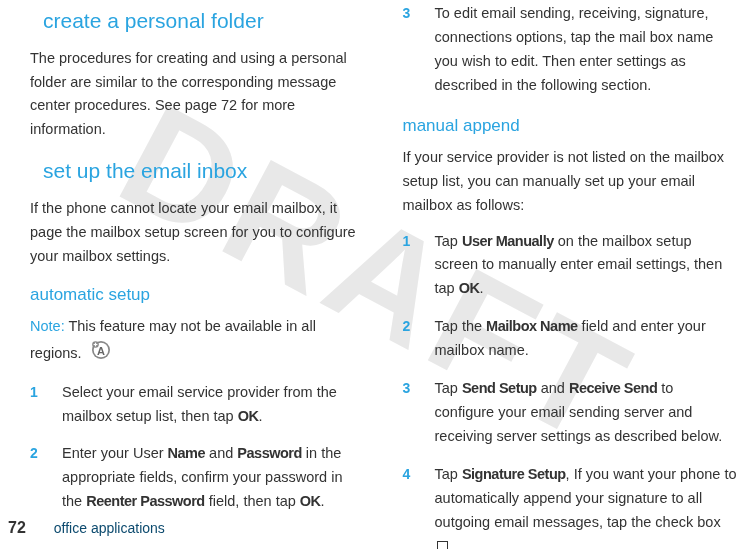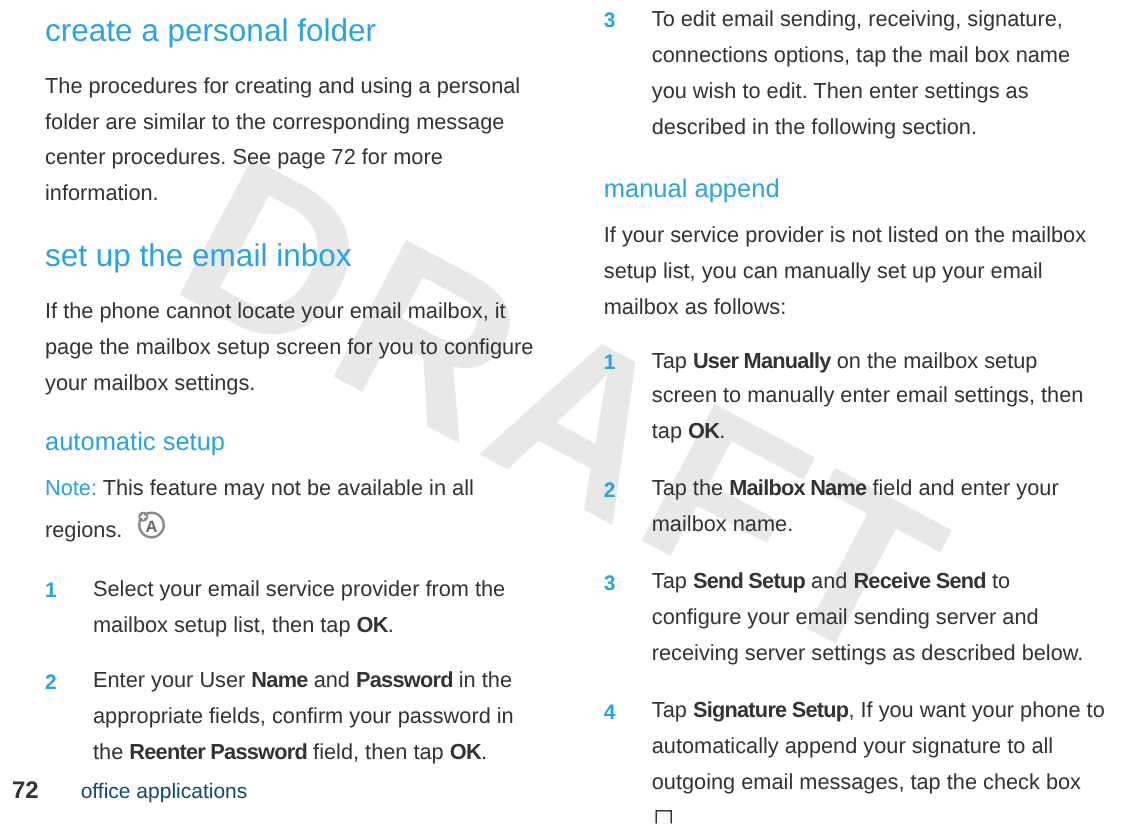--- a/index.html
+++ b/index.html
@@ -37,20 +37,21 @@
       font-size: 14.5px;
       line-height: 1.65;
       color: #333;
     }
     h1 {
       font-size: 21px;
       font-weight: normal;
       color: #2aa4e0;
       margin-bottom: 8px;
       margin-top: 2px;
+      margin-left: 13px;
     }
     h2 {
       font-size: 17px;
       font-weight: normal;
       color: #2aa4e0;
       margin-top: 12px;
       margin-bottom: 6px;
     }
     .para { margin-bottom: 12px; }
     .note-label { color: #2aa4e0; font-weight: normal; }
@@ -66,21 +67,21 @@
       font-size: 14px;
       flex: 0 0 auto;
       width: 10px;
     }
     .step-text { flex: 1; }
     .footer {
       position: absolute;
       bottom: 12px;
       left: 8px;
       display: flex;
-      align-items: flex-start;
+      align-items: center;
       gap: 28px;
       z-index: 1;
     }
     .page-num { font-size: 16px; font-weight: bold; color: #333; }
     .footer-title { font-size: 14px; color: #0c4a6e; }
     .icon-circle {
       display: inline-block;
       vertical-align: middle;
       margin-left: 4px;
     }

